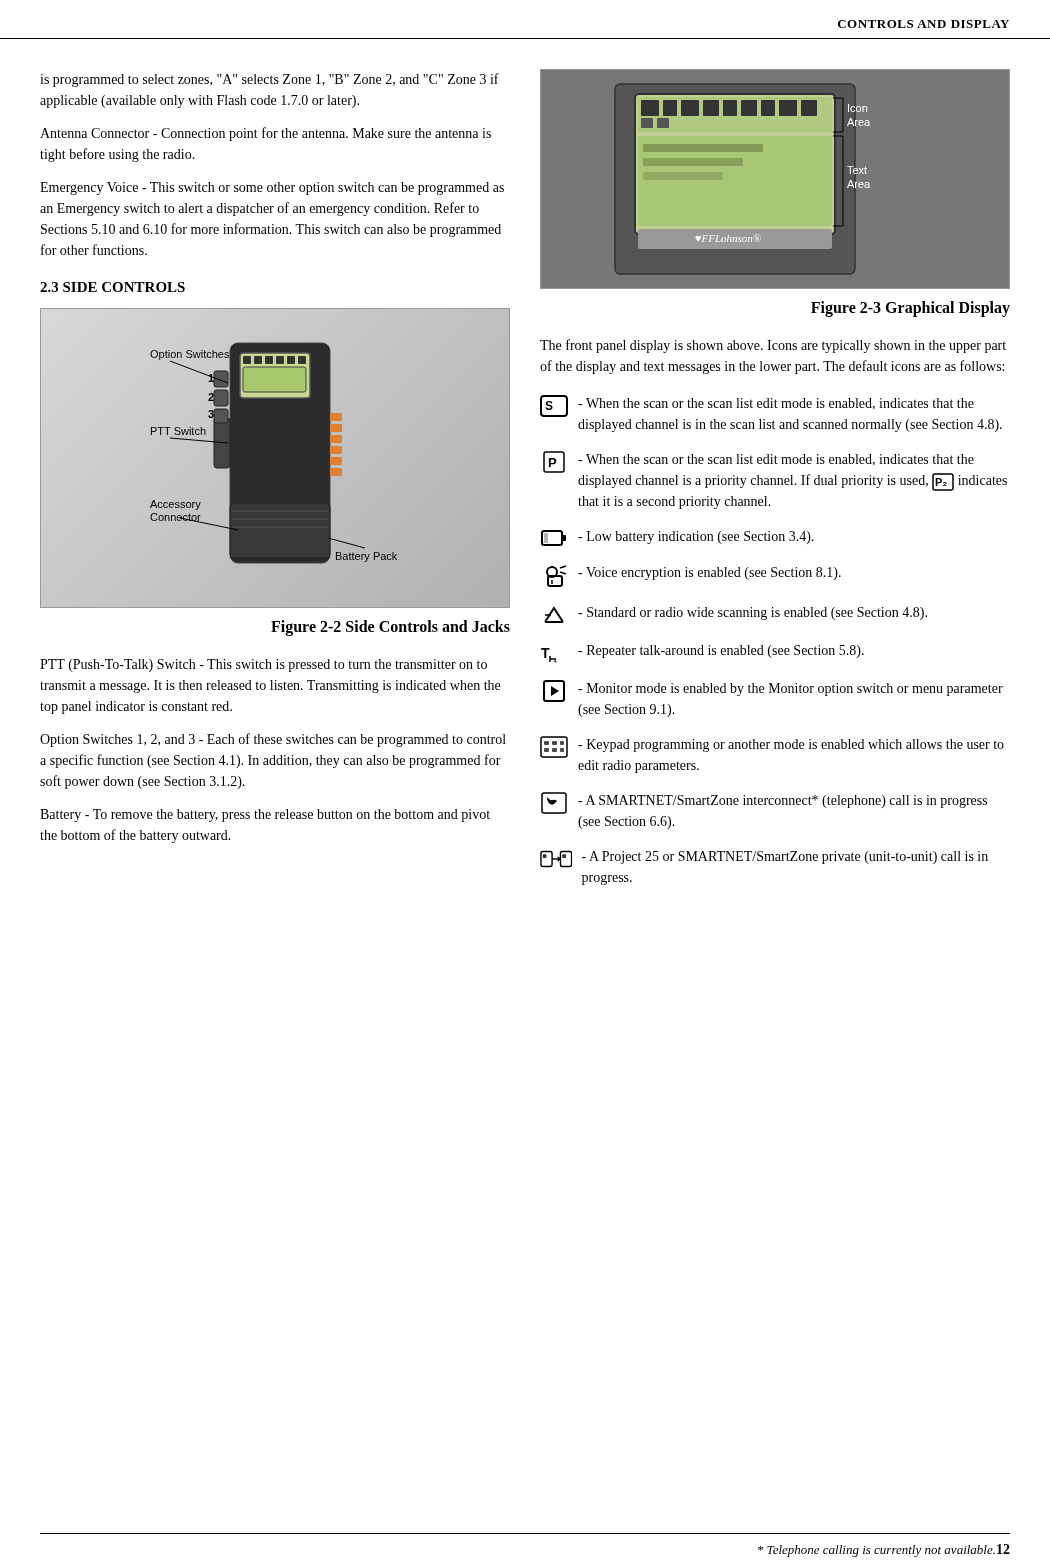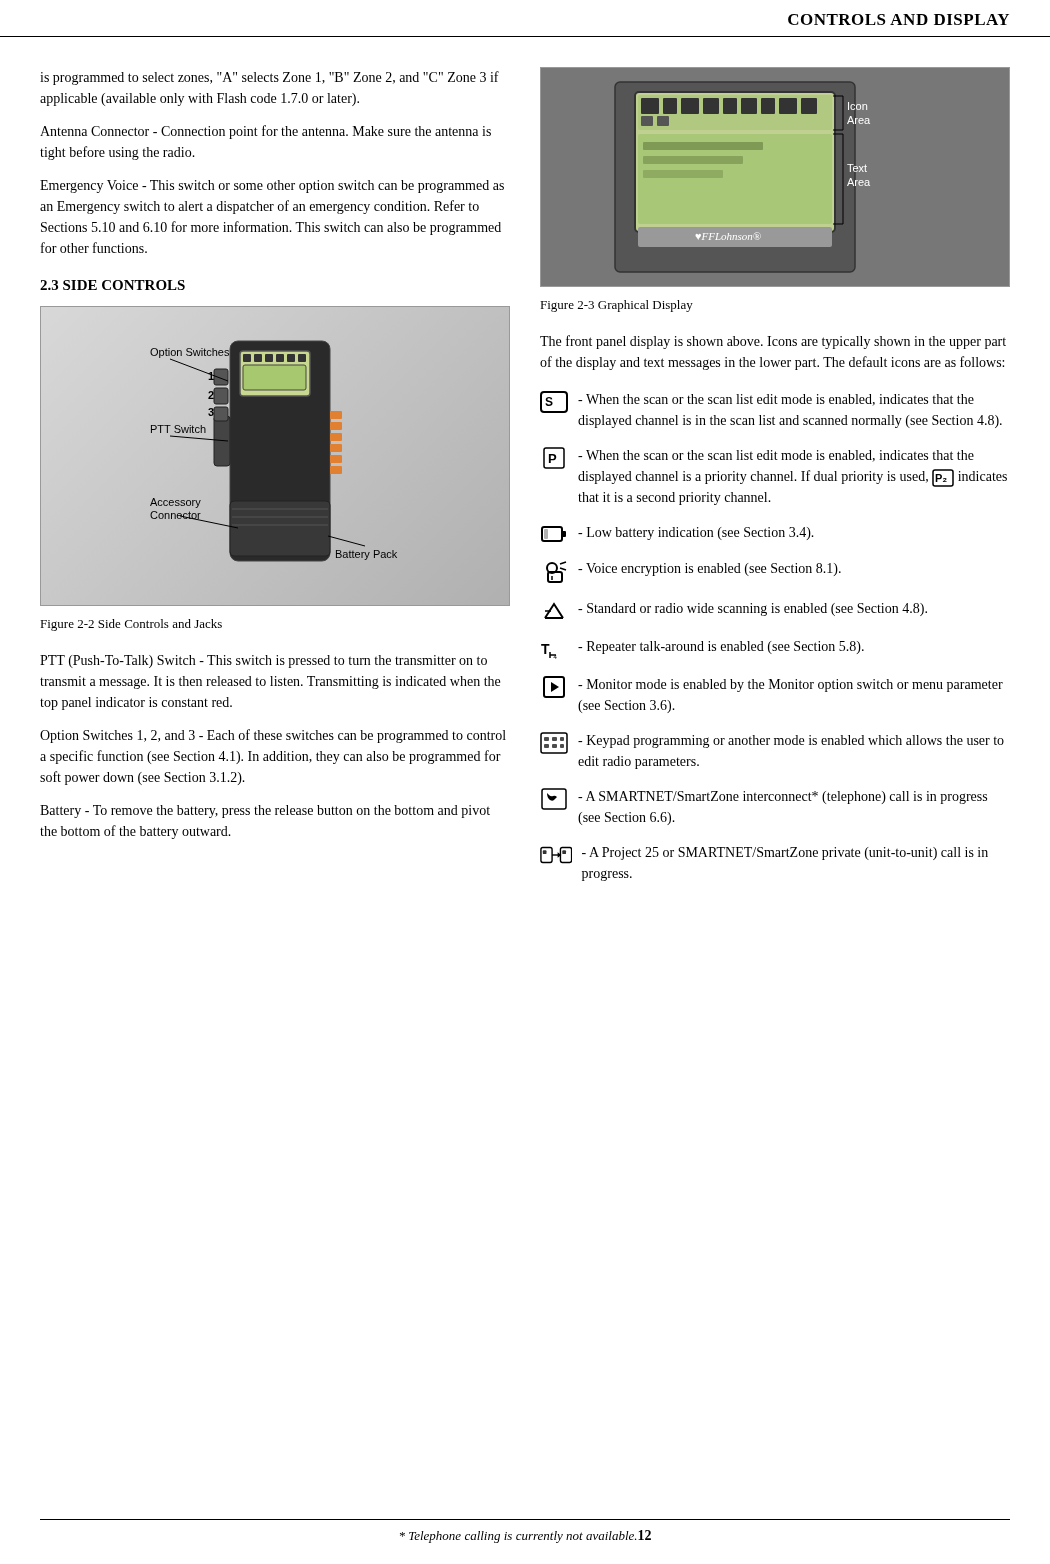--- a/index.html
+++ b/index.html
@@ -7,23 +7,23 @@
       font-family: Times New Roman, serif;
       font-size: 14px;
       background: #fff;
       color: #000;
       width: 1050px;
       min-height: 1564px;
       position: relative;
     }
     .header {
       text-align: right;
-      padding: 10px 40px 6px 40px;
+      padding: 16px 40px 6px 40px;
       font-weight: bold;
-      font-size: 17px;
+      font-size: 13px;
       letter-spacing: 0.5px;
       border-bottom: 1px solid #000;
     }
     .page-content {
       display: flex;
       flex-direction: row;
       padding: 30px 40px 30px 40px;
       gap: 30px;
     }
     .left-col {
@@ -49,23 +49,23 @@
     }
     .figure-box {
       border: 1px solid #999;
       background: #e8e8e8;
       margin: 10px 0 6px 0;
       position: relative;
       overflow: hidden;
     }
     
     .figure-caption {
-      text-align: left;
-      font-weight: normal;
-      font-size: 13px;
+      text-align: right;
+      font-weight: bold;
+      font-size: 16px;
       margin-bottom: 14px;
       padding: 4px 0;
     }
     
     .icon-item {
       display: flex;
       align-items: flex-start;
       gap: 10px;
       margin-bottom: 14px;
       line-height: 1.5;
@@ -74,25 +74,25 @@
       font-size: 18px;
       min-width: 28px;
       display: inline-flex;
       align-items: center;
       justify-content: center;
       font-family: Arial, sans-serif;
       margin-top: 2px;
     }
     .footer {
       position: absolute;
-      bottom: 20px;
+      bottom: 6px;
       left: 40px;
       right: 40px;
       display: flex;
-      justify-content: center;
+      justify-content: flex-end;
       align-items: center;
       border-top: 1px solid #000;
       padding-top: 8px;
     }
     .footer-note {
       font-style: italic;
       font-size: 13px;
     }
     .footer-page {
       font-size: 14px;
@@ -317,21 +317,21 @@
       <span> - Repeater talk-around is enabled (see Section 5.8).</span>
     </div>
 
     <div class="icon-item">
       <span class="icon-symbol">
         <svg width="22" height="22" viewBox="0 0 22 22">
           <rect x="1" y="1" width="20" height="20" rx="2" fill="none" stroke="#000" stroke-width="2"></rect>
           <polygon points="8,6 8,16 16,11" fill="#000"></polygon>
         </svg>
       </span>
-      <span> - Monitor mode is enabled by the Monitor option switch or menu parameter (see Section 3.6).</span>
+      <span> - Monitor mode is enabled by the Monitor option switch or menu parameter (see Section 9.1).</span>
     </div>
 
     <div class="icon-item">
       <span class="icon-symbol">
         <svg width="28" height="22" viewBox="0 0 28 22">
           <rect x="1" y="1" width="26" height="20" rx="2" fill="none" stroke="#000" stroke-width="1.5"></rect>
           <rect x="4" y="5" width="5" height="4" rx="1" fill="#000" opacity="0.7"></rect>
           <rect x="12" y="5" width="5" height="4" rx="1" fill="#000" opacity="0.7"></rect>
           <rect x="20" y="5" width="4" height="4" rx="1" fill="#000" opacity="0.7"></rect>
           <rect x="4" y="12" width="5" height="4" rx="1" fill="#000" opacity="0.7"></rect>

